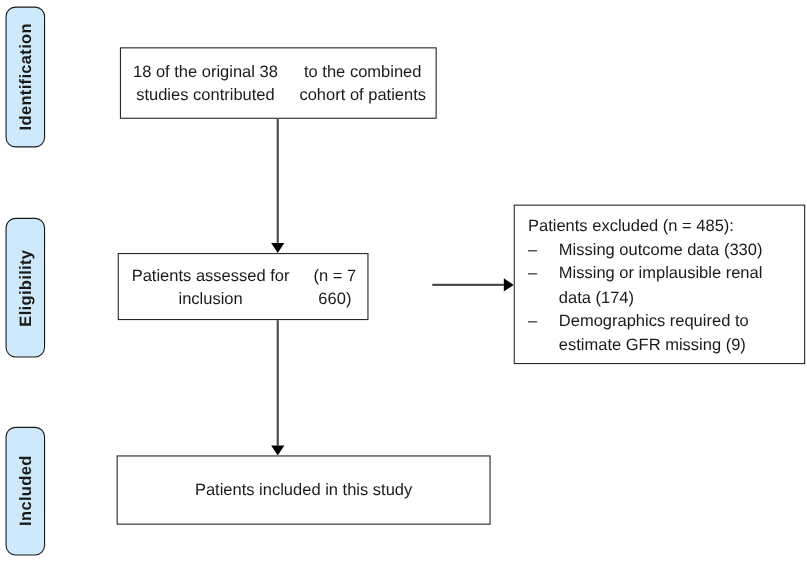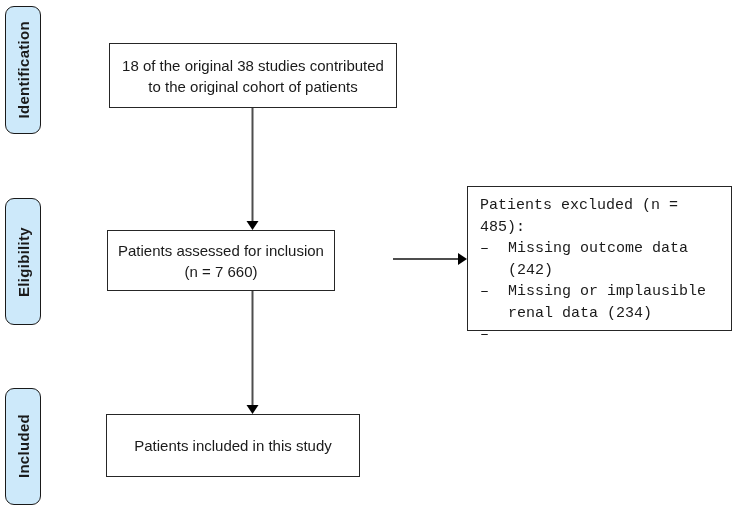--- a/index.html
+++ b/index.html
@@ -51,33 +51,32 @@
   
   .fbox {
     position: absolute;
     background: #ffffff;
     border: 1.5px solid var(--box-border);
     font-size: 15px;
     line-height: 21px;
   }
   .fbox.centered {
     display: flex;
-    flex-direction: column;
+    flex-direction: row;
     align-items: center;
     justify-content: center;
     text-align: center;
   }
   .box-identification { left: 109px; top: 43px;  width: 288px; height: 65px; }
   .box-eligibility    { left: 107px; top: 230px; width: 228px; height: 61px; }
-  .box-included       { left: 106px; top: 414px; width: 254px; height: 63px; }
+  .box-included       { left: 106px; top: 414px; width: 340px; height: 63px; }
   .box-excluded {
     left: 467px; top: 186px; width: 265px; height: 145px;
     padding: 8px 10px 0 12px;
     line-height: 21.5px;
-    font-family: Liberation Mono, monospace;
   }
   .excl-row { display: flex; align-items: flex-start; }
   .excl-dash { width: 28px; flex: 0 0 28px; }
   .excl-item-text { flex: 1 1 auto; }
 
   
   .connectors {
     position: absolute;
     left: 0; top: 0;
     width: 734px; height: 514px;
@@ -107,40 +106,41 @@
 
     <line x1="393" y1="259" x2="458" y2="259"></line>
     <polygon points="458,253 458,265 467,259"></polygon>
 
     <line x1="252.5" y1="291" x2="252.5" y2="405"></line>
     <polygon points="246.5,405 258.5,405 252.5,414"></polygon>
   </svg>
 
   <div class="fbox centered box-identification">
     <div>18 of the original 38 studies contributed</div>
-    <div>to the original cohort of patients</div>
+    <div>to the combined cohort of patients</div>
   </div>
 
   <div class="fbox centered box-eligibility">
     <div>Patients assessed for inclusion</div>
     <div>(n = 7 660)</div>
   </div>
 
   <div class="fbox box-excluded">
     <div>Patients excluded (n = 485):</div>
     <div class="excl-row">
       <span class="excl-dash">–</span>
-      <span class="excl-item-text">Missing outcome data (242)</span>
+      <span class="excl-item-text">Missing outcome data (330)</span>
     </div>
     <div class="excl-row">
       <span class="excl-dash">–</span>
-      <span class="excl-item-text">Missing or implausible renal data (234)</span>
+      <span class="excl-item-text">Missing or implausible renal data (174)</span>
     </div>
     <div class="excl-row">
       <span class="excl-dash">–</span>
+      <span class="excl-item-text">Demographics required to estimate GFR missing (9)</span>
     </div>
   </div>
 
   <div class="fbox centered box-included">
     <div>Patients included in this study</div>
   </div>
 
 </div>
 
 </body></html>

